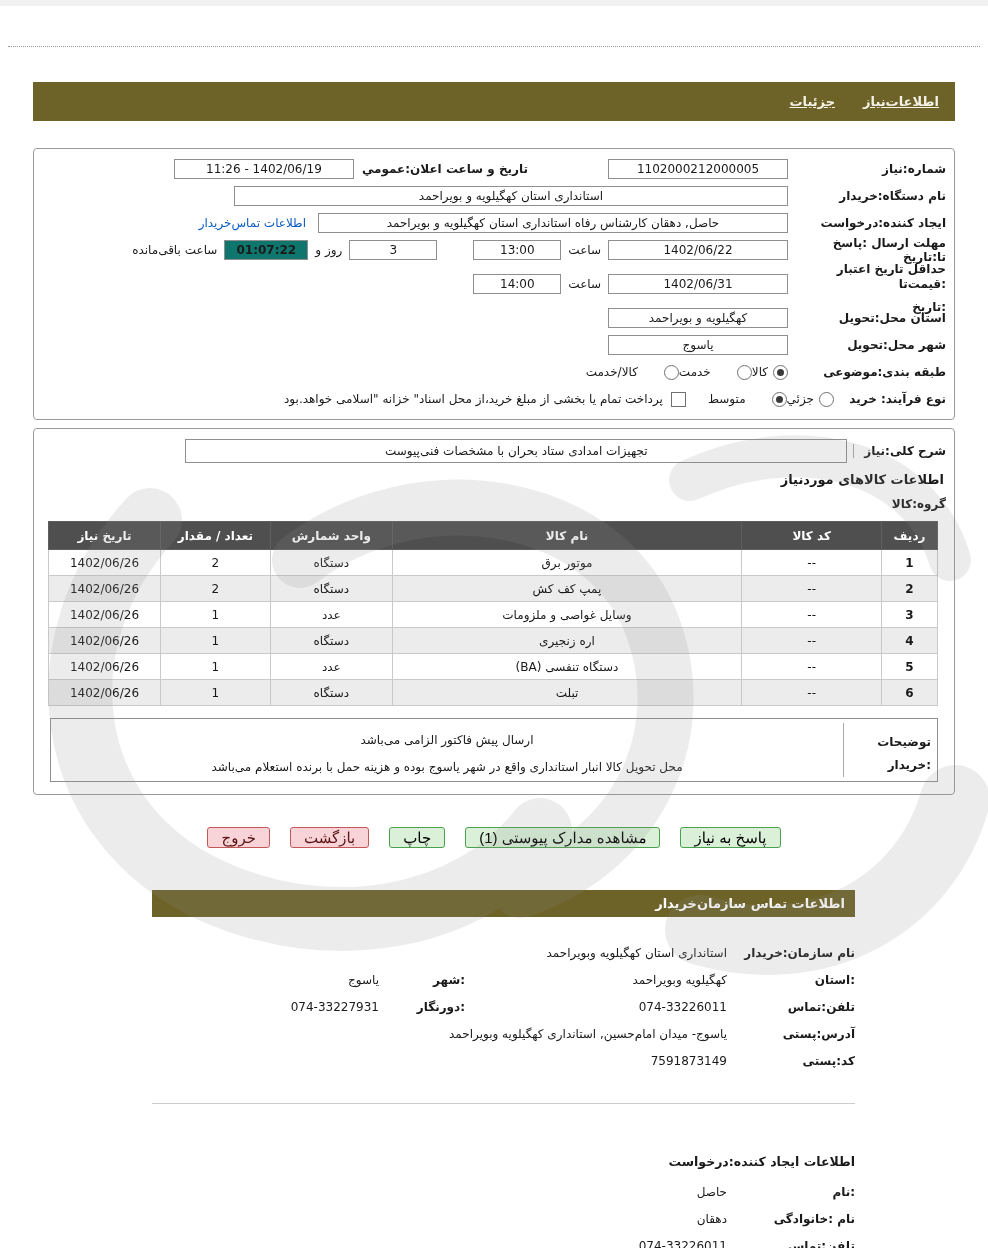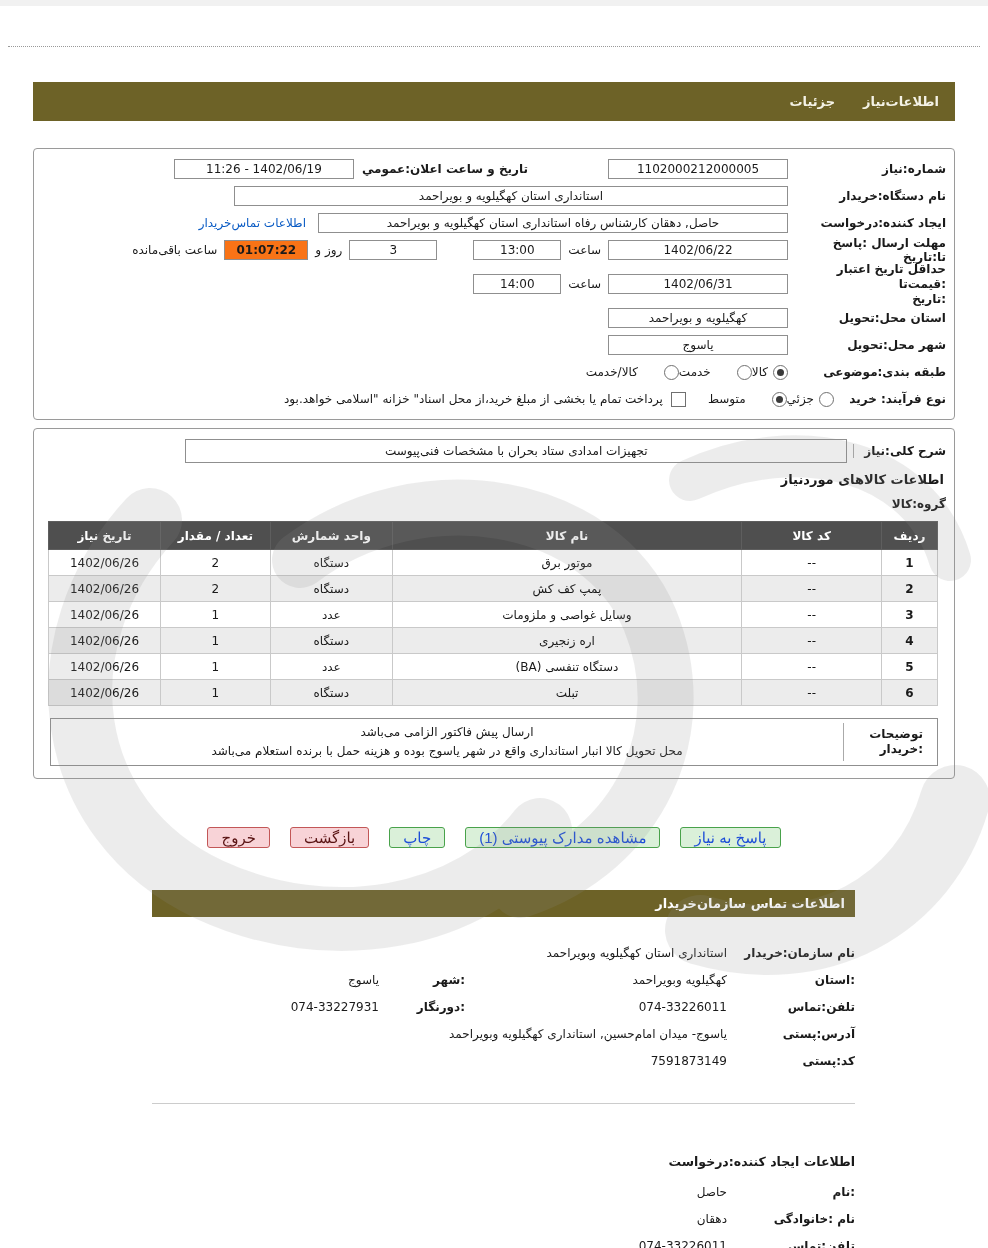--- a/index.html
+++ b/index.html
@@ -13,43 +13,43 @@
 
   
   .wm{position:absolute;top:0;left:0;z-index:5;opacity:.16;pointer-events:none;}
 
   
   .tabbar{
     position:absolute;top:82px;left:33px;width:922px;height:39px;background:#6d6227;
     display:flex;align-items:center;gap:28px;padding:0 16px;box-sizing:border-box;
     color:#f4f2e6;font-size:13px;font-weight:bold;z-index:2;
   }
-  .tab{cursor:pointer;}
+  .tab{cursor:pointer;text-decoration:underline;}
 
   .panel{
     position:absolute;left:33px;width:922px;background:#fff;border:1px solid #9a9a9a;
     border-radius:4px;box-sizing:border-box;padding:10px 8px;z-index:2;
   }
   .panel1{top:148px;height:272px;}
   .panel2{top:428px;}
 
   .row{display:flex;align-items:center;margin-bottom:7px;height:20px;}
   .row.tall{height:34px;}
   .lblcol{width:158px;flex:none;font-weight:bold;}
   .lblcol.narrow{width:112px;}
   .lbl{font-weight:bold;}
   .small-lbl{margin:0 7px;flex:none;}
-  .blk{display:block;line-height:15px;}
+  .blk{display:block;line-height:15px;margin-top:8px;}
   .field{
     border:1px solid #8f8f8f;background:#fff;height:20px;line-height:18px;
     text-align:center;box-sizing:border-box;flex:none;overflow:hidden;white-space:nowrap;
   }
   .w180{width:180px;} .w545{width:554px;} .w470{width:470px;} .w88{width:88px;}
   .sp80{width:80px;flex:none;} .sp36{width:36px;flex:none;}
-  .countdown{width:84px;background:#f97316;font-weight:bold;}
+  .countdown{width:84px;background:#0f766e;font-weight:bold;}
   .link{color:#0a5bc4;margin-right:12px;cursor:pointer;flex:none;}
 
   .radio{
     width:13px;height:13px;border:1px solid #707070;border-radius:50%;background:#fff;
     flex:none;display:inline-flex;align-items:center;justify-content:center;margin-left:5px;
   }
   .radio.sel::after{content:"";width:7px;height:7px;border-radius:50%;background:#3a3a3a;}
   .opt-lbl{margin-left:26px;flex:none;}
   .chk{width:13px;height:13px;border:1px solid #707070;background:#fff;flex:none;margin-left:8px;}
   .note-text{flex:none;white-space:nowrap;}
@@ -66,26 +66,26 @@
   table.ptable{border-collapse:collapse;width:890px;margin:2px 8px 0;}
   .ptable th{
     background:#4f4f4f;color:#fff;font-size:12px;font-weight:bold;height:27px;
     border:1px solid #5e5e5e;padding:0 4px;
   }
   .ptable td{border:1px solid #c9c9c9;height:25px;text-align:center;font-size:12px;background:#fff;padding:0 4px;}
   .ptable tbody tr:nth-child(even) td{background:#ececec;}
   .ptable td:first-child{font-weight:bold;}
 
   .remarks{display:flex;border:1px solid #8f8f8f;margin:12px 8px 2px;min-height:46px;align-items:center;box-sizing:border-box;}
-  .remarks-label{width:94px;flex:none;font-weight:bold;border-left:1px solid #aaa;padding:4px 14px;line-height:17px;box-sizing:border-box;}
+  .remarks-label{width:94px;flex:none;font-weight:bold;border-left:1px solid #aaa;padding:4px 6px;line-height:17px;box-sizing:border-box;}
   .remarks-body{flex:1;text-align:center;line-height:19px;padding:4px 8px;}
 
   .btnrow{position:absolute;top:827px;left:0;width:988px;display:flex;justify-content:center;align-items:center;gap:20px;z-index:2;}
   .btn{height:21px;line-height:19px;padding:0 13px;border-radius:3px;font-size:15px;box-sizing:border-box;cursor:pointer;white-space:nowrap;}
-  .btn.green{background:#daf0d9;border:1px solid #49a24b;color:#1d4ed8;}
+  .btn.green{background:#daf0d9;border:1px solid #49a24b;color:#000000;}
   .btn.pink{background:#f8d3d7;border:1px solid #c25757;color:#5a1414;}
 
   .bar2{
     position:absolute;top:890px;left:152px;width:703px;height:27px;background:#6d6227;
     color:#fff;font-weight:bold;font-size:13px;display:flex;align-items:center;
     padding:0 10px;box-sizing:border-box;z-index:2;
   }
   .contact{position:absolute;top:946px;left:152px;width:703px;z-index:2;}
   .creator{position:absolute;top:1154px;left:152px;width:703px;z-index:2;}
   .crow{display:flex;align-items:flex-start;margin-bottom:9px;min-height:18px;}

